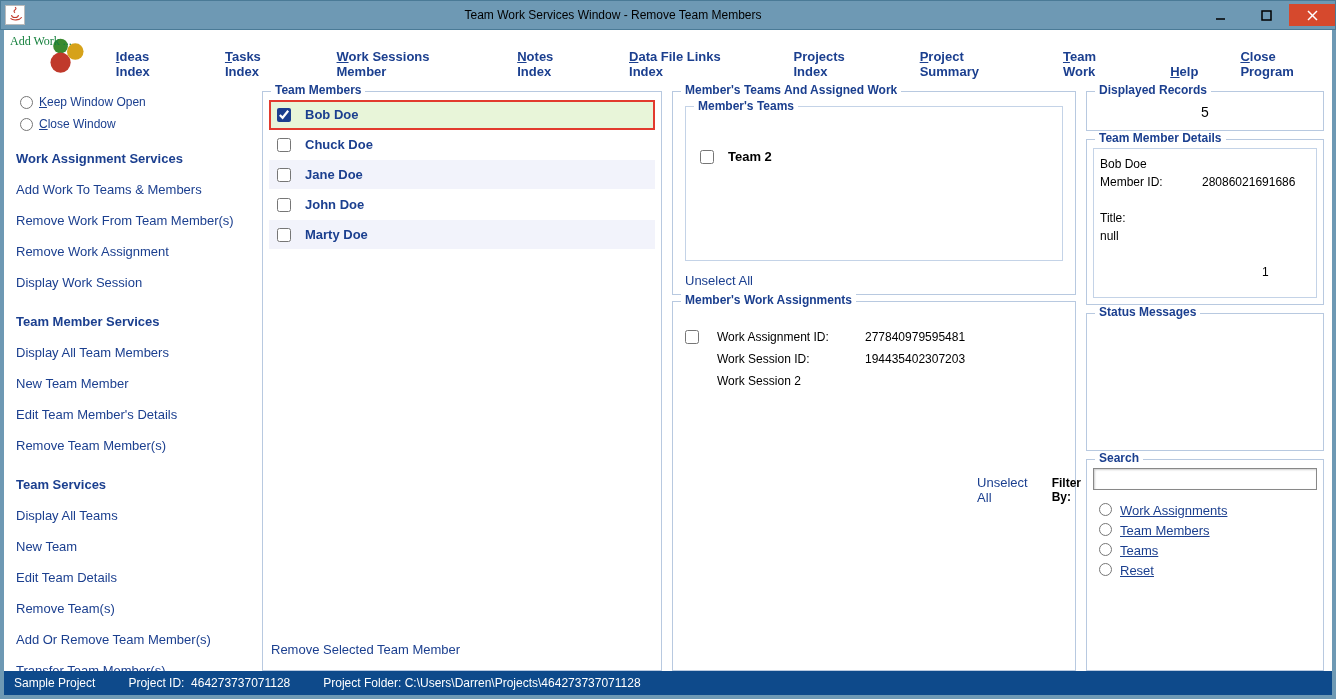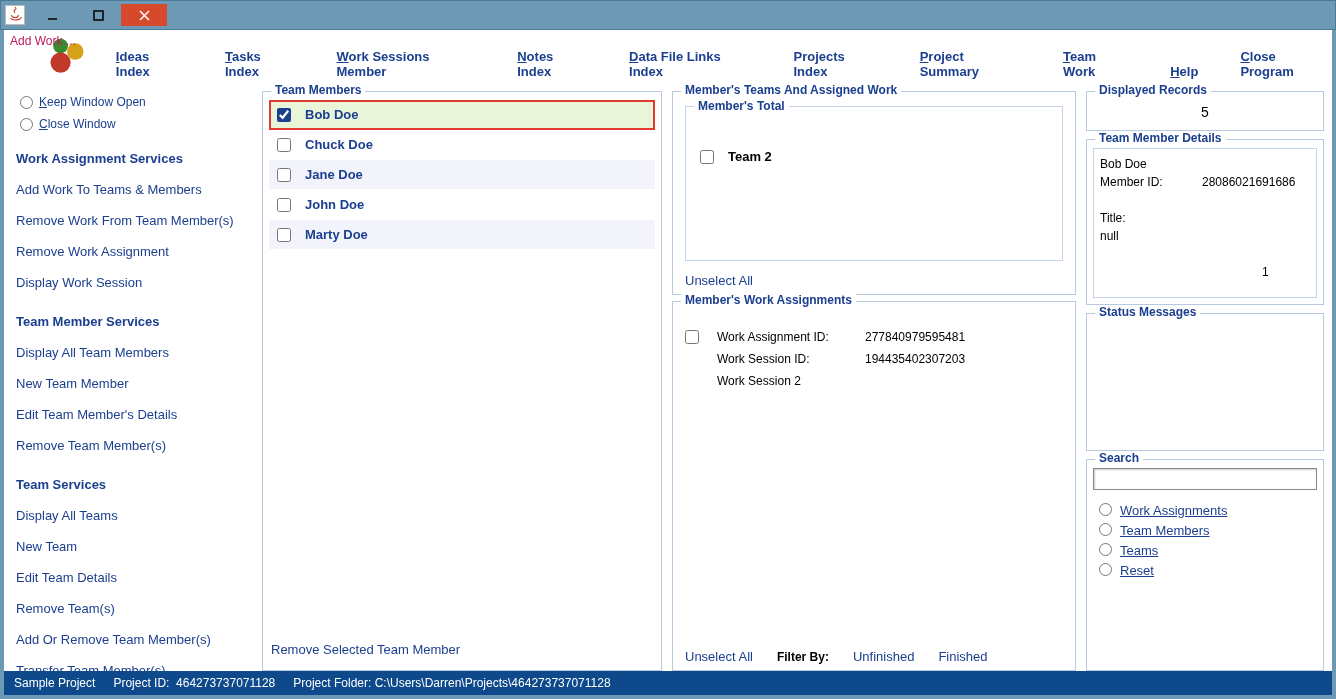--- a/index.html
+++ b/index.html
@@ -37,21 +37,21 @@
   .frame {
     border: 4px solid #6e99b4;
     border-top:none;
     height: calc(699px - 30px);
     display:flex; flex-direction:column;
     background:#fff;
   }
   .toprow {
     height:55px; display:flex; align-items:flex-start; padding:0 4px;
   }
-  .addwork-label { font-size:12px; color:#be185d; position:absolute; top:34px; left:10px;}
+  .addwork-label { font-size:12px; color:#15803d; position:absolute; top:34px; left:10px;font-family:Liberation Serif, serif;}
   .logo-box { width:60px; height:55px; display:flex;align-items:center;justify-content:center; margin-left:30px;}
   .logo-box svg { width:46px;height:46px;}
   .menubar { display:flex; align-items:flex-end; gap:42px; padding-bottom:6px; margin-left:20px; height:55px;}
   .menubar .menu-item { color:#1b3f8f; font-size:13px; cursor:pointer; font-weight:700;}
   .menubar .menu-item .u { text-decoration:underline;}
   .content {
     flex:1; display:flex; gap:10px; padding:6px 8px 0 8px; overflow:hidden;
   }
   
   .sidebar { width:240px; display:flex; flex-direction:column; gap:8px; padding-top:4px;}
@@ -104,33 +104,34 @@
     height:150px; overflow-y:scroll; border:1px solid #c4d3e7; padding:6px; color:#000; font-size:12px; line-height:1.5;
   }
   .details-scroll .row { display:flex; gap:12px;}
   .details-scroll .k{ width:90px;}
   .status-box { height:138px;padding-left:12px;}
   .search-box { flex:1;}
   .search-input { width:100%; height:22px; border:1px solid #888; box-shadow:inset 1px 1px 2px rgba(0,0,0,.2); margin-bottom:8px; padding:2px 4px;}
   .radio-opt { display:flex; align-items:flex-start; gap:8px; margin:5px 6px; color:#1b3f8f; font-size:13px;text-decoration:underline;}
   
   .statusbar {
-    height:24px; background:#0e4a8b; color:#fff; display:flex; align-items:center; gap:18px; padding:0 10px; font-size:12px;
+    height:24px; background:#0e4a8b; color:#fff; display:flex; align-items:center; gap:33px; padding:0 10px; font-size:12px;
   }
 </style>
 </head>
 <body>
 
 <div class="titlebar">
   <div class="java-icon">
     <svg viewBox="0 0 16 16">
         <path d="M5 8c0 3 6 3 6 0M4 11c2 2 8 2 10-1" stroke="#c0392b" fill="none" stroke-width="1"></path>
         <path d="M8 1c3 2-3 3 0 5" stroke="#c0392b" fill="none" stroke-width="1"></path>
       </svg>
   </div>
+  <div class="title-text">Team Work Services Window - Remove Team Members</div>
   <div class="winbtns">
     <div class="winbtn">
         <svg width="11" height="11">
           <line x1="1" y1="9" x2="10" y2="9" stroke="#000" stroke-width="1.5"></line>
         </svg>
       </div>
     <div class="winbtn">
         <svg width="11" height="11">
           <rect x="1" y="1" width="9" height="9" fill="none" stroke="#000" stroke-width="1.5"></rect>
         </svg>
@@ -227,30 +228,30 @@
           </div>
         </div>
         <div class="remove-btn-row">Remove Selected Team Member</div>
       </div>
     </div>
 
     <div class="col-middle">
       <div class="fs col-middle-top" style="display:flex;flex-direction:column;">
         <div class="legend">Member's Teams And Assigned Work</div>
         <div class="innerfs" style="flex:1;">
-          <div class="legend2">Member's Total</div>
+          <div class="legend2">Member's Teams</div>
           <div class="team-row">
             <input type="checkbox" class="chk" style="">
             <span class="tname">Team 2</span>
           </div>
         </div>
         <span class="linkish">Unselect All</span>
       </div>
 
-      <div class="fs col-middle-work" style="display:flex;flex-direction:column;">
+      <div class="fs col-middle-work" style="display:flex;flex-direction:row;">
         <div class="legend">Member's Work Assignments</div>
         <div class="work-assign-body" style="flex:1;">
           <div class="work-row">
             <div class="chkcell"><input type="checkbox" class="chk" style=""></div>
             <div class="work-details">
               <span>Work Assignment ID:</span>
               <span>277840979595481</span>
               <span>Work Session ID:</span>
               <span>194435402307203</span>
               <span>Work Session 2</span>

